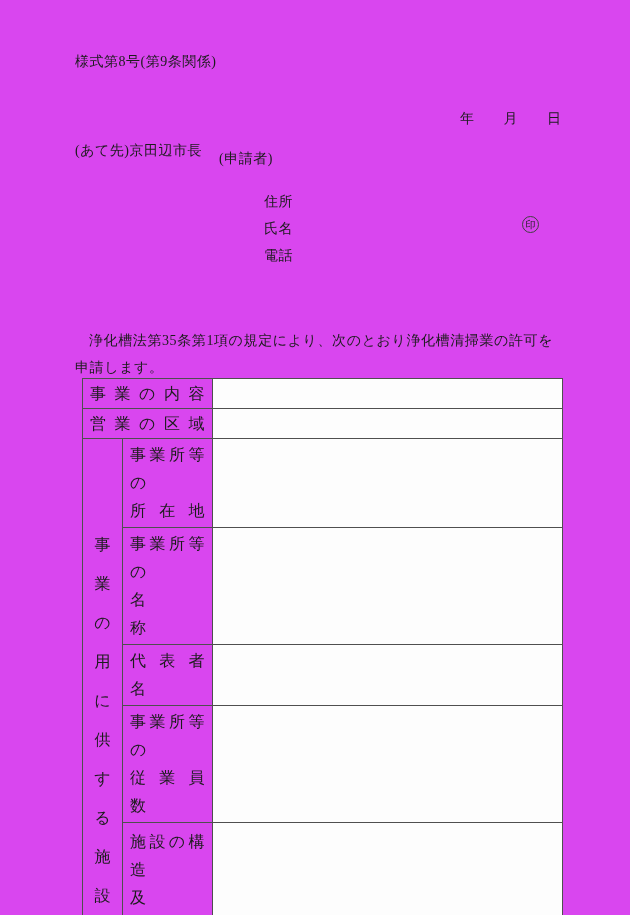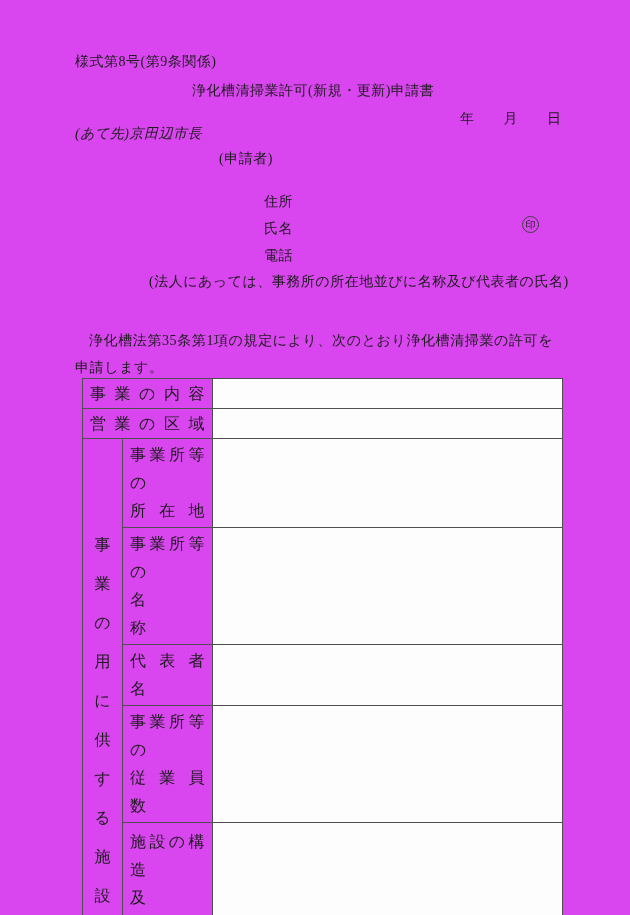--- a/index.html
+++ b/index.html
@@ -70,37 +70,35 @@
     width: 100%;
   }
 </style>
 </head>
 <body>
 
 <div class="page">
 
   <div class="line" style="left:75px; top:54px;">様式第8号(第9条関係)</div>
 
-  <div class="line" style="left:192px; top:83px;">浄化槽清掃業許可(新規・更新)申請書</div>
 
   <div class="line" style="left:460px; top:111px;">年　　月　　日</div>
 
-  <div class="line" style="left:75px; top:126px;font-style:italic;">(あて先)京田辺市長</div>
+  <div class="line" style="left:75px; top:143px;">(あて先)京田辺市長</div>
 
   <div class="line" style="left:219px; top:151px;">(申請者)</div>
 
   <div class="line" style="left:264px; top:194px;">住所</div>
 
   <div class="line" style="left:264px; top:221px;">氏名</div>
 
   <div class="seal" style="left:522px; top:216px;">印</div>
 
   <div class="line" style="left:264px; top:248px;">電話</div>
 
-  <div class="line" style="left:149px; top:274px;">(法人にあっては、事務所の所在地並びに名称及び代表者の氏名)</div>
 
   <div class="para" style="left:75px; top:327px; width:492px;">浄化槽法第35条第1項の規定により、次のとおり浄化槽清掃業の許可を申請します。</div>
 
   <table class="app-table">
     <colgroup>
       <col style="width:40px">
       <col style="width:90px">
       <col style="width:350px">
     </colgroup>
     <tbody>

